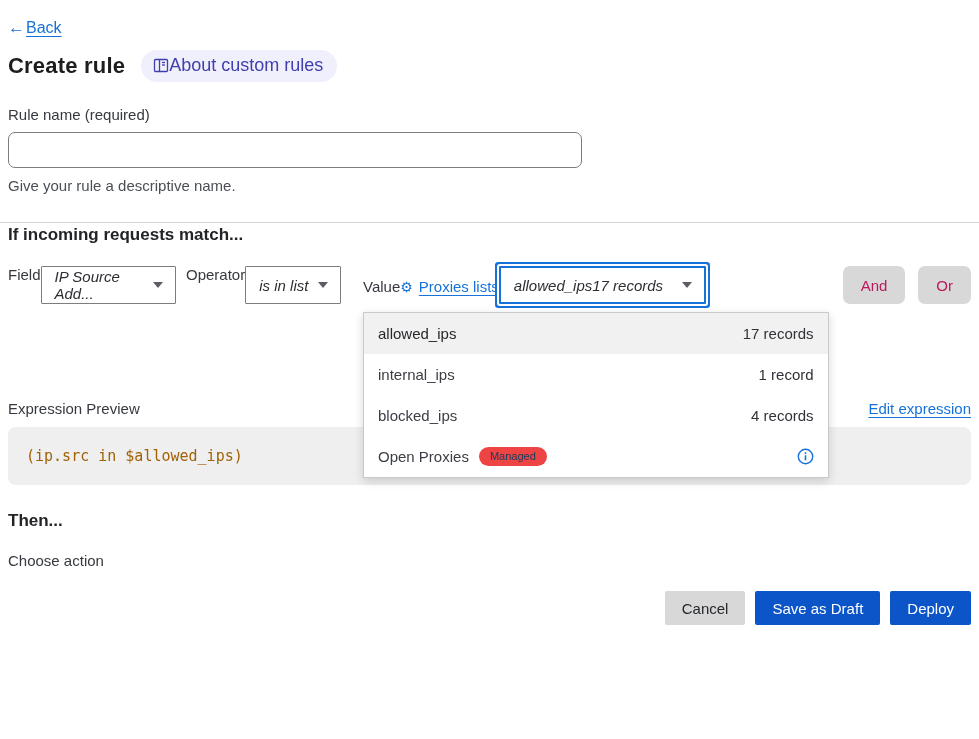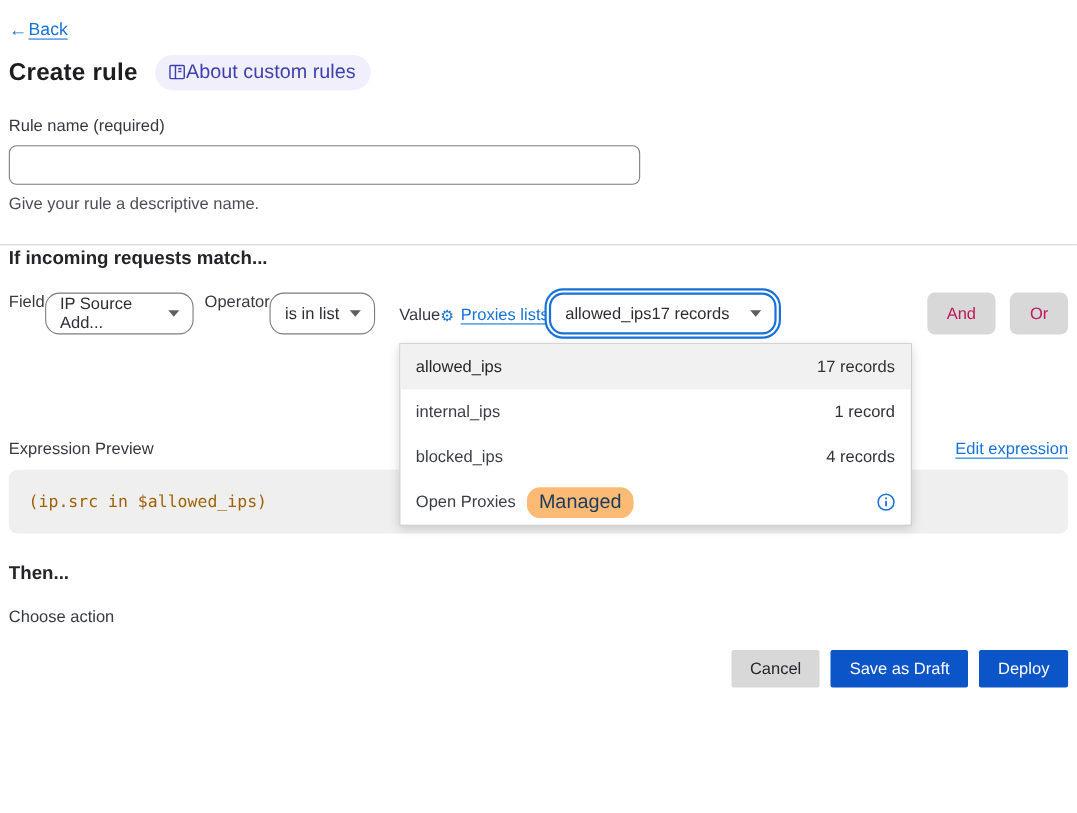--- a/index.html
+++ b/index.html
@@ -43,23 +43,23 @@
   
   .cond-grid { margin-top: 21px; display: flex; align-items: flex-end; }
   .cond-col { display: flex; flex-direction: row; }
   .col-field { width: 168px; margin-right: 10px; }
   .col-operator { width: 168px; margin-right: 9px; }
   .col-value { flex: 1; position: relative; }
   .col-label { color: #36393f; font-size: 15px; margin-bottom: 10px; }
   .col-head { display: flex; justify-content: space-between; align-items: flex-end; margin-bottom: 9px; }
 
   .select {
-    height: 38px; border: 1px solid #7d7d7d; border-radius: 13px; background: #fff;
+    height: 38px; border: 1px solid #7d7d7d; border-radius: 1px; background: #fff;
     display: flex; align-items: center; justify-content: space-between;
-    padding: 0 12px 0 13px; cursor: pointer; font-size: 15px; color: #2c2e33;
+    padding: 0 12px 0 13px; cursor: pointer; font-size: 15px; color: #2c2e33; font-style: italic;
   }
   .select .chev {
     width: 0; height: 0; border-left: 5px solid transparent; border-right: 5px solid transparent;
     border-top: 6px solid #5a5e64; margin-left: 10px; flex: none;
   }
   .select-value-focused {
     border: 2px solid #1672d8;
     box-shadow: 0 0 0 2px #ffffff, 0 0 0 4px #1672d8;
   }
   .select .right-group { display: flex; align-items: center; gap: 9px; }
@@ -83,22 +83,22 @@
     box-shadow: 0 3px 9px rgba(0,0,0,.16);
   }
   .dd-row {
     height: 41px; display: flex; align-items: center; justify-content: space-between;
     padding: 0 14px; cursor: pointer; font-size: 15px; color: #3b3e44;
   }
   .dd-row.highlighted { background: #f1f1f1; color: #26282c; }
   .dd-count { color: #2f3237; }
   .dd-name-group { display: flex; align-items: center; gap: 10px; }
   .managed-badge {
-    background: #fdba74; color: #1b3a5c; border-radius: 12px;
-    font-size: 18px; padding: 3px 11px 4px 11px;
+    background: #ef4444; color: #1b3a5c; border-radius: 12px;
+    font-size: 11px; padding: 3px 11px 4px 11px;
   }
   .info-icon { display: inline-flex; cursor: pointer; }
 
   
   .expr-header { margin-top: 96px; display: flex; justify-content: space-between; align-items: flex-end; }
   .expr-label { color: #36393f; font-size: 15px; }
   .edit-link { color: #1672d8; font-size: 15px; text-decoration: underline; text-underline-offset: 3px; cursor: pointer; text-align: center; }
   .expr-block {
     margin-top: 10px; height: 58px; background: #efefef; border-radius: 8px;
     display: flex; align-items: center; padding: 0 18px;

